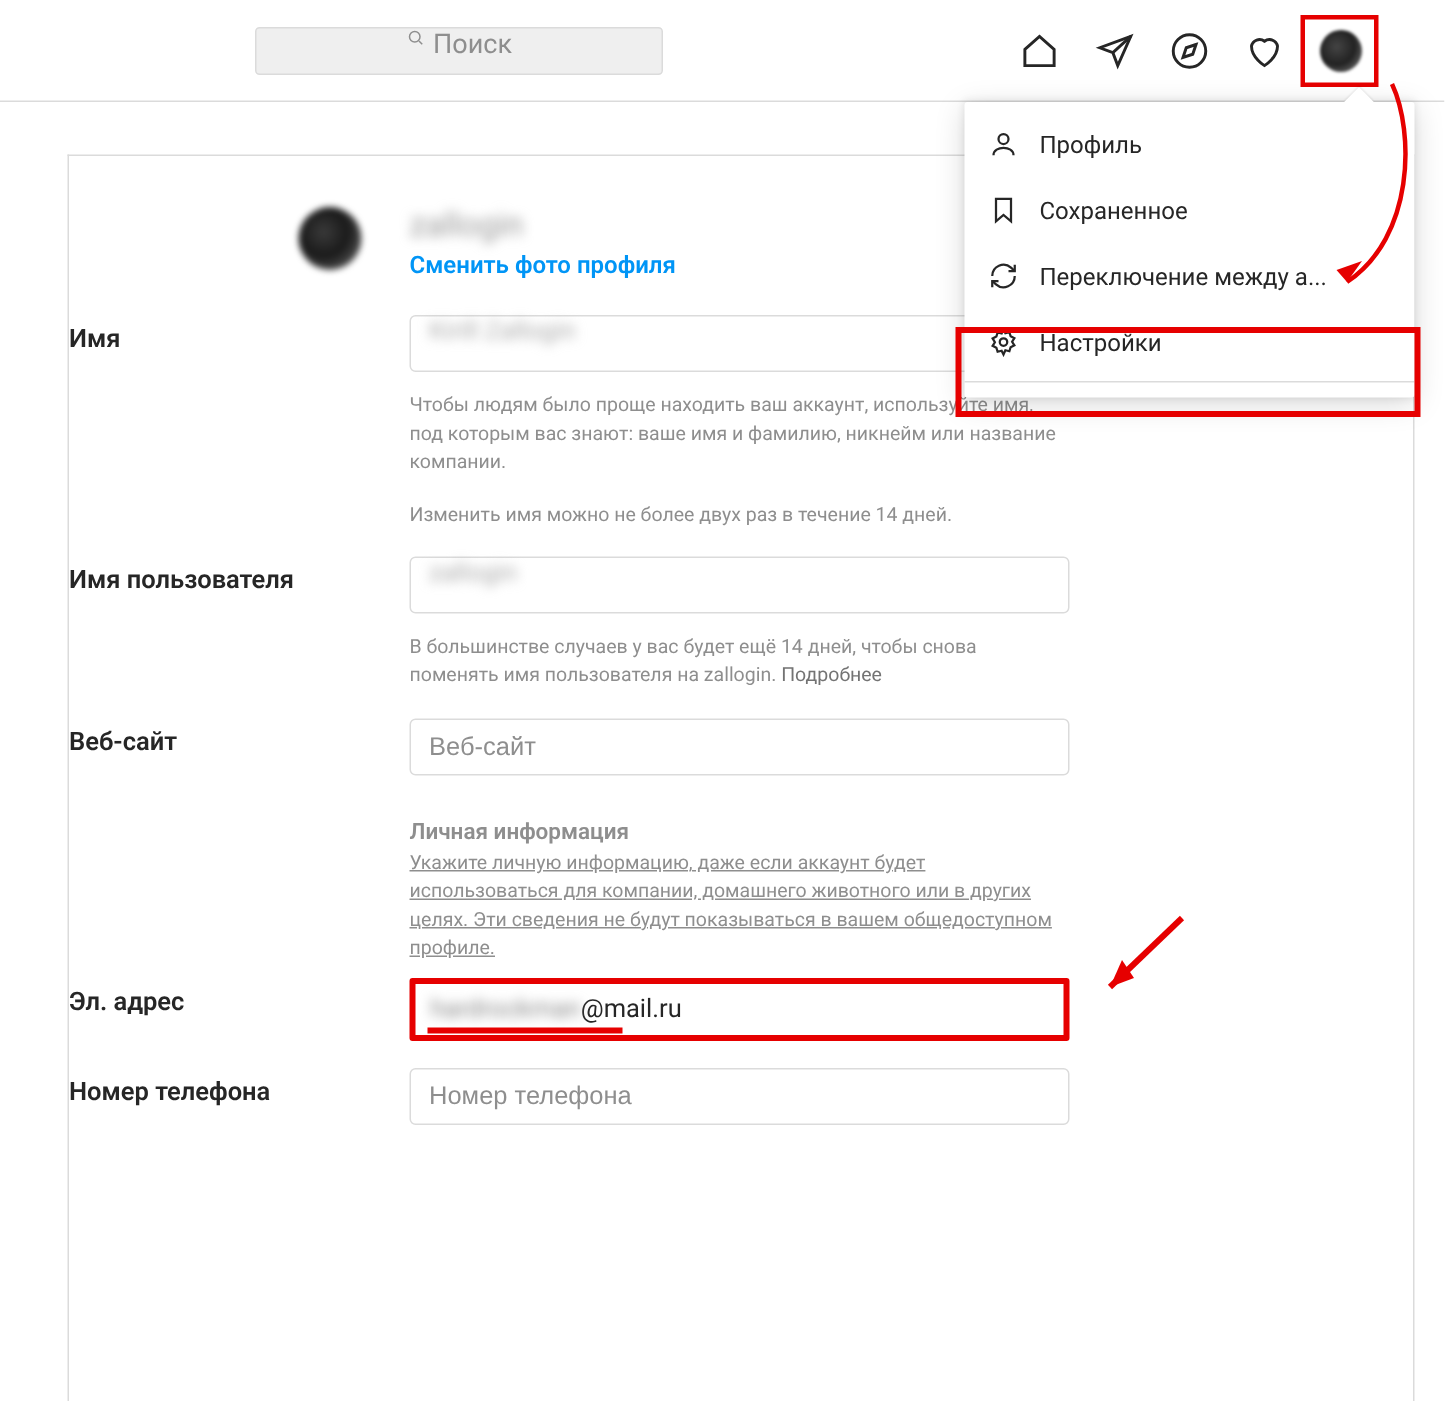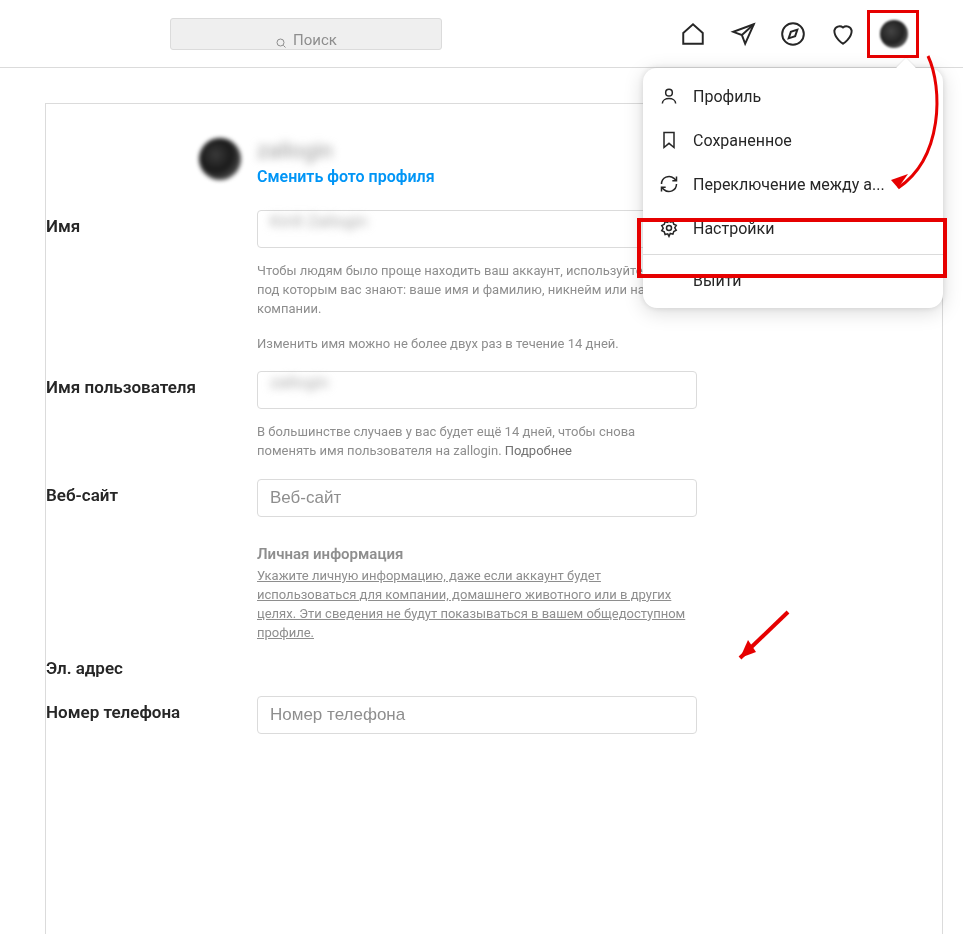--- a/index.html
+++ b/index.html
@@ -19,24 +19,24 @@
     padding: 0 40px 0 170px;
     position: relative;
   }
   .search {
     width: 272px;
     height: 32px;
     background: #efefef;
     border: 1px solid #dbdbdb;
     border-radius: 3px;
     display: flex;
-    align-items: flex-end;
+    align-items: flex-start;
     justify-content: center;
     color: #8e8e8e;
-    font-size: 15px;
+    font-size: 18px;
   }
   .search svg { margin-right: 6px; }
   .nav-icons {
     position: absolute;
     right: 55px;
     top: 0;
     height: 68px;
     display: flex;
     align-items: center;
     gap: 24px;
@@ -53,21 +53,21 @@
     width: 52px;
     height: 48px;
     border: 3px solid #e60000;
   }
   .dropdown {
     position: absolute;
     top: 68px;
     right: 20px;
     width: 300px;
     background: #fff;
-    border-radius: 14px;
+    border-radius: 2px;
     box-shadow: 0 0 5px 1px rgba(0,0,0,.08), 0 4px 20px rgba(0,0,0,.15);
     padding: 6px 0;
     z-index: 10;
   }
   .dropdown::before {
     content: "";
     position: absolute;
     top: -7px;
     right: 30px;
     width: 14px; height: 14px;
@@ -107,21 +107,21 @@
     left: 45px;
     right: 20px;
     bottom: 0;
     border: 1px solid #dbdbdb;
     border-bottom: none;
     padding: 34px 0 0 0;
   }
   .row {
     display: grid;
     grid-template-columns: 195px 1fr;
-    gap: 16px;
+    gap: 32px;
     margin-bottom: 18px;
     padding-right: 76px;
   }
   .row .lbl {
     text-align: left;
     font-size: 17px;
     font-weight: 600;
     color: #262626;
     padding-top: 6px;
   }
@@ -270,24 +270,20 @@
     <span class="dd-label">Переключение между а...</span>
   </div>
   <div class="dd-item">
     <svg width="20" height="20" viewBox="0 0 24 24" fill="none" stroke="#262626" stroke-width="1.8">
         <circle cx="12" cy="12" r="3"></circle>
         <path d="M12 2l1.5 3 3.2-.8 1 3.2 3 1.5-1.8 2.9 1.8 2.9-3 1.5-1 3.2-3.2-.8L12 22l-1.5-3-3.2.8-1-3.2-3-1.5 1.8-2.9L3.3 9.1l3-1.5 1-3.2 3.2.8z"></path>
       </svg>
     <span class="dd-label">Настройки</span>
   </div>
   <div class="dd-sep"></div>
-  <div class="dd-item">
-    <span style="width:20px"></span>
-    <span class="dd-label">Выйти</span>
-  </div>
   <div class="dd-highlight"></div>
 </div>
 
 <div class="content">
 
   <div class="row" style="margin-bottom:24px;">
     <div class="lbl" style="padding-top:0;">
       <div class="avatar-big"></div>
     </div>
     <div class="fld">
@@ -326,20 +322,29 @@
   <div class="row" style="margin-top:28px; margin-bottom:10px;">
     <div class="lbl"></div>
     <div class="fld">
       <div class="section-title">Личная информация</div>
       <div class="help" style="margin-top:2px;text-decoration:underline;">Укажите личную информацию, даже если аккаунт будет использоваться для компании, домашнего животного или в других целях. Эти сведения не будут показываться в вашем общедоступном профиле.</div>
     </div>
   </div>
 
   <div class="row" style="position:relative;">
     <div class="lbl">Эл. адрес</div>
+    <div class="fld">
+      <div class="email-wrap">
+        <div class="email-box">
+          <span class="bpart">hardrockman</span>
+            <span>@mail.ru</span>
+        </div>
+        <div class="email-underline"></div>
+      </div>
+    </div>
     <svg class="arrow2" style="top:-48px; left:680px; width:70px; height:70px;" viewBox="0 0 70 70">
       <line x1="62" y1="8" x2="14" y2="54" stroke="#e60000" stroke-width="4"></line>
       <polygon points="14,54 30,48 22,36" fill="#e60000"></polygon>
     </svg>
   </div>
 
   <div class="row">
     <div class="lbl">Номер телефона</div>
     <div class="fld">
       <input class="input" placeholder="Номер телефона" style="">

